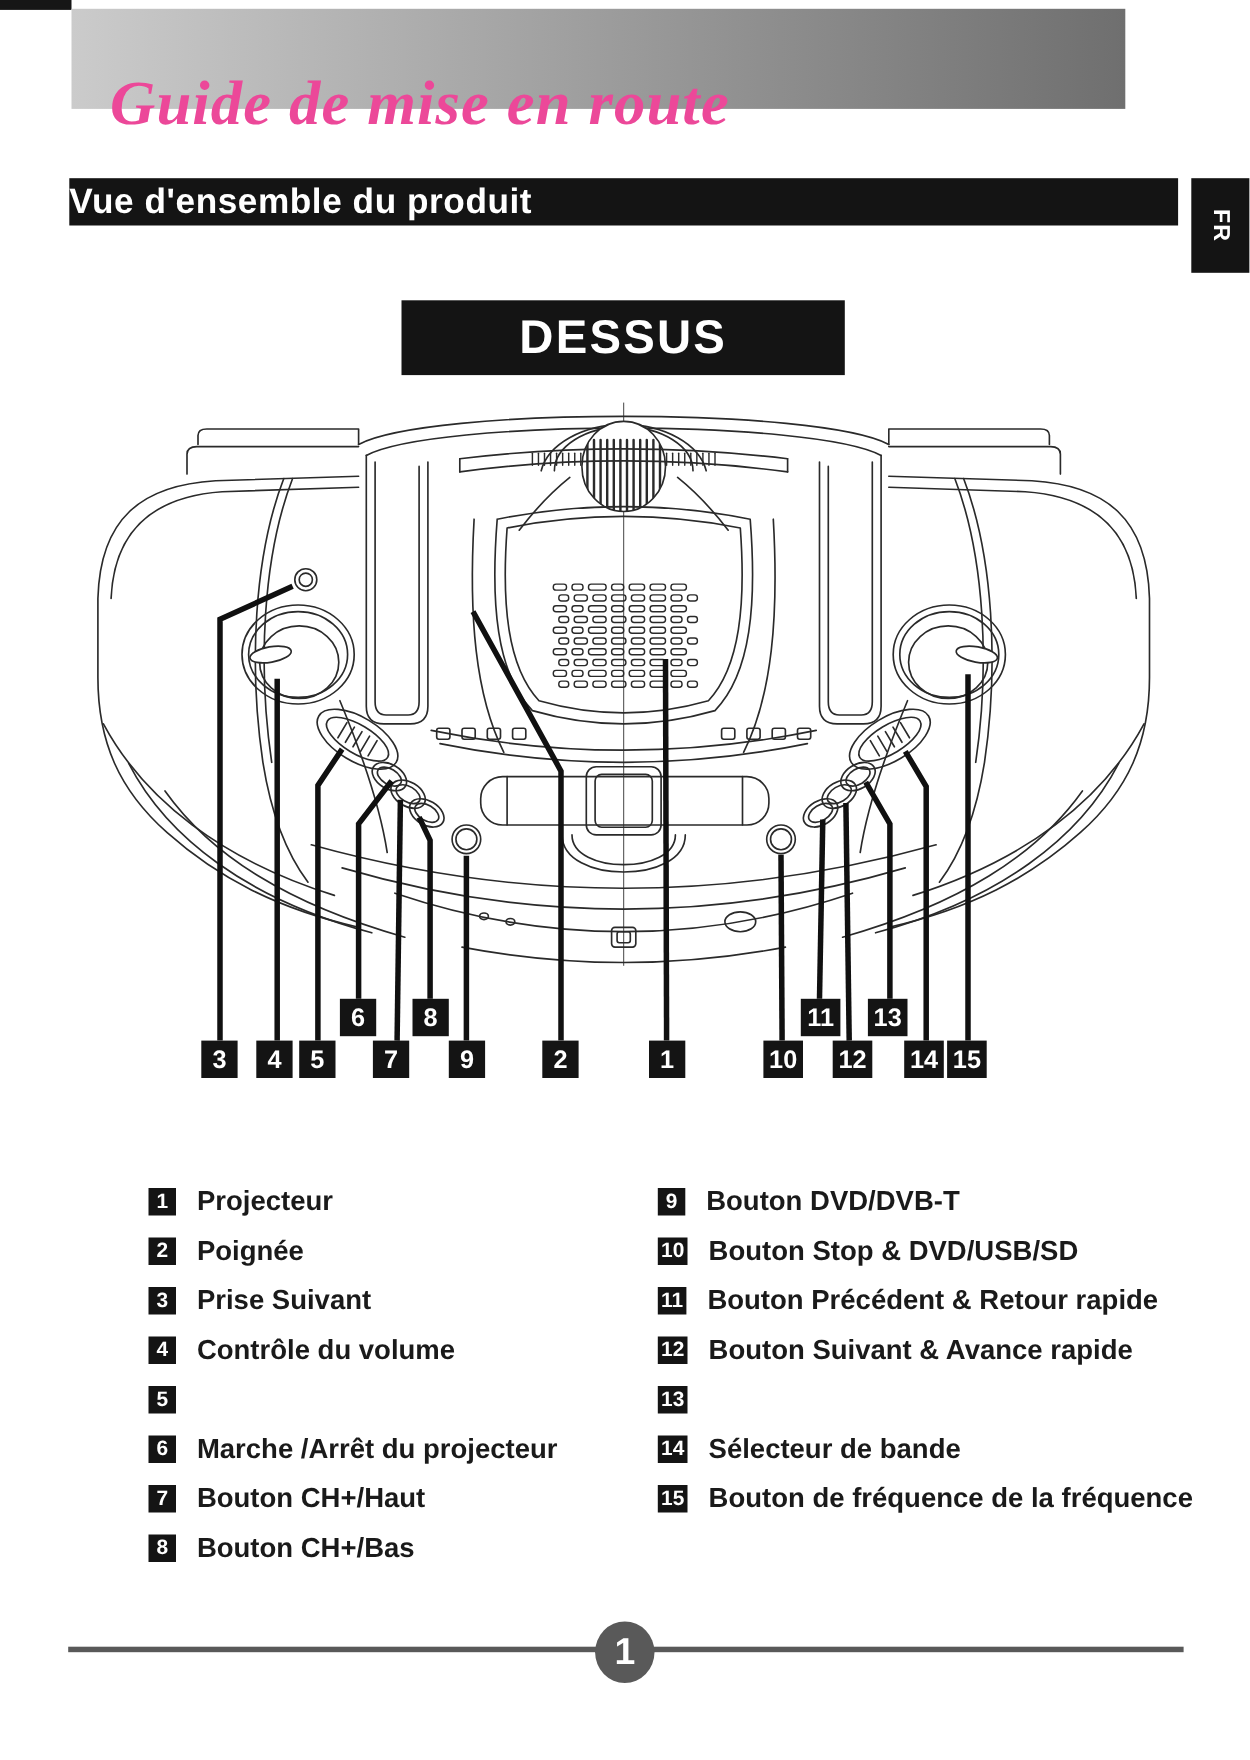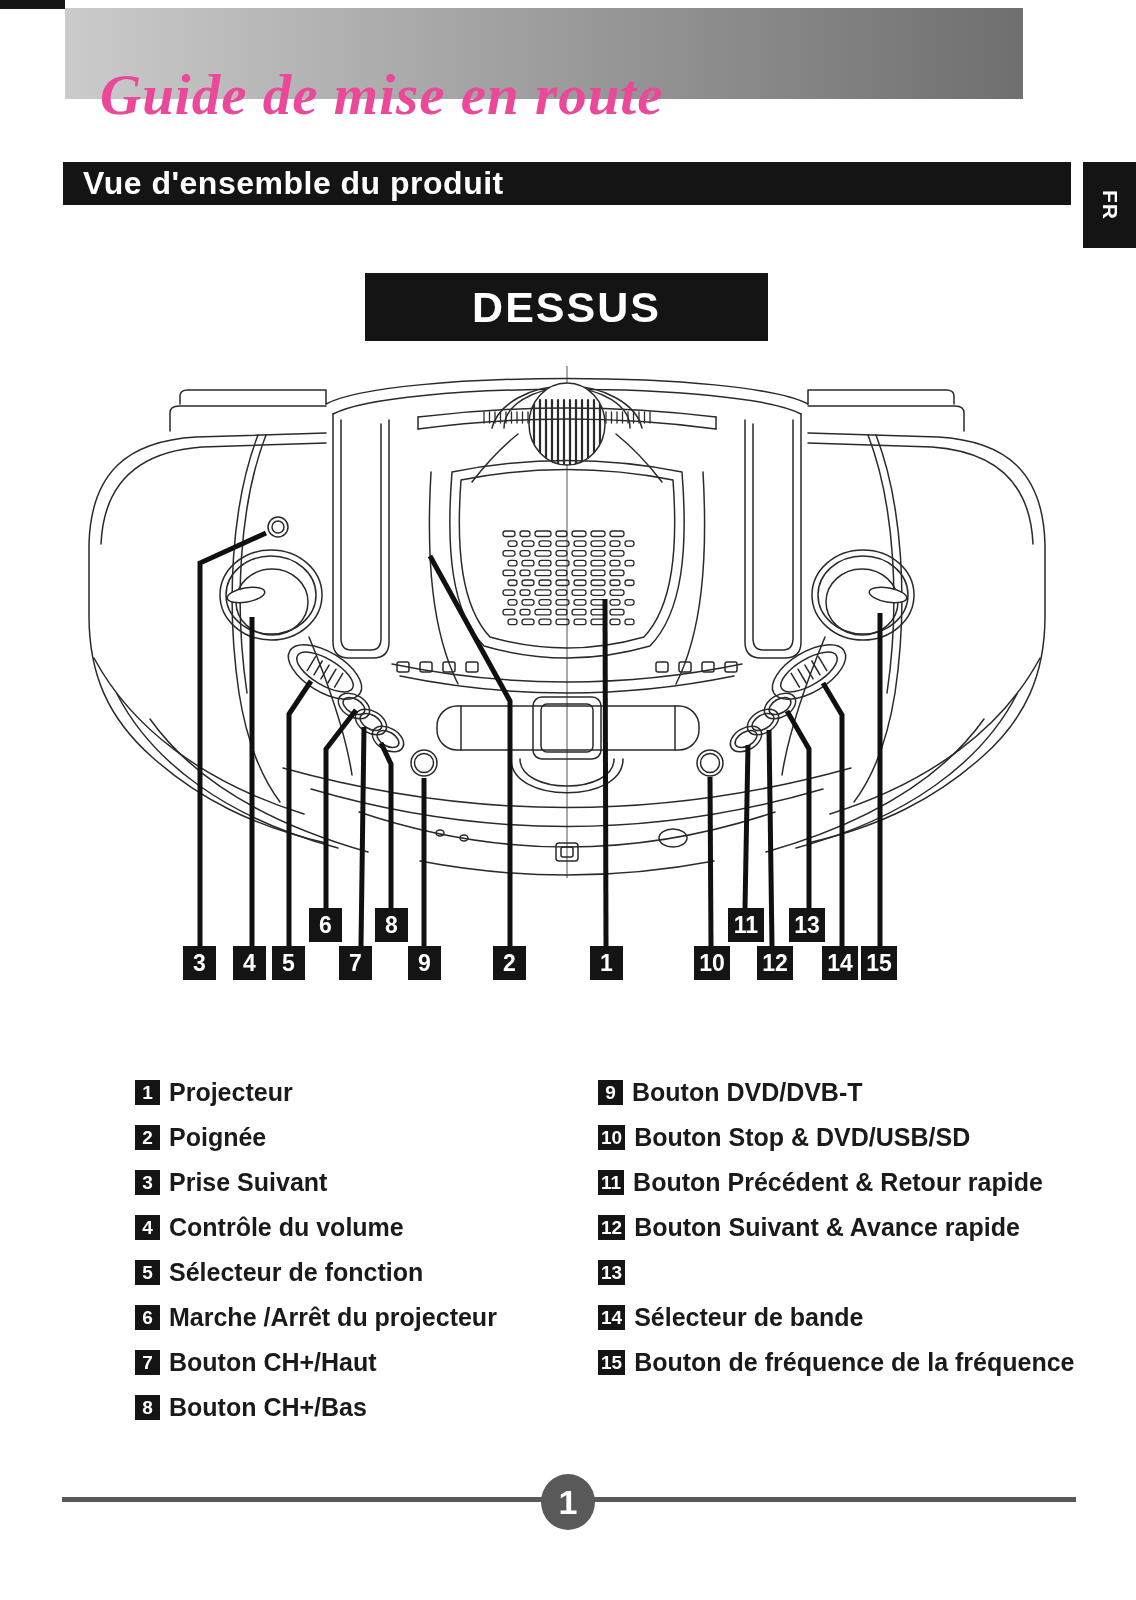--- a/index.html
+++ b/index.html
@@ -8,36 +8,36 @@
     font-family:"Liberation Sans", sans-serif;overflow:hidden;
   }
   .corner-strip{position:absolute;left:0;top:0;width:65px;height:9px;background:#161616;}
   .header-gradient{position:absolute;left:65px;top:8px;width:958px;height:91px;
     background:linear-gradient(to right,#cbcbcb,#6f6f6f);}
   .doc-title{position:absolute;left:100px;top:62px;width:800px;
     font-family:"Liberation Serif", serif;font-style:italic;font-weight:bold;
     font-size:57px;color:#ec4899;letter-spacing:1px;white-space:nowrap;}
   .section-bar{position:absolute;left:63px;top:162px;width:1008px;height:43px;background:#141414;
     display:flex;align-items:center;}
-  .section-bar span{color:#ffffff;font-weight:bold;font-size:32px;padding-left:20px;letter-spacing:.5px;}
+  .section-bar span{color:#ffffff;font-weight:bold;font-size:32px;letter-spacing:.5px;}
   .fr-tab{position:absolute;left:1083px;top:162px;width:53px;height:86px;background:#141414;
     display:flex;align-items:center;justify-content:center;}
   .fr-tab span{color:#ffffff;font-weight:bold;font-size:21px;transform:rotate(90deg);letter-spacing:1px;}
   .dessus-box{position:absolute;left:365px;top:273px;width:403px;height:68px;background:#141414;
     display:flex;align-items:center;justify-content:center;}
   .dessus-box span{color:#ffffff;font-weight:bold;font-size:43px;letter-spacing:2px;}
   .diagram{position:absolute;left:0;top:350px;width:1136px;height:640px;}
   .legend-col{position:absolute;width:520px;}
   .legend-left{left:135px;top:1080px;}
   .legend-right{left:598px;top:1080px;}
   .leg-row{display:flex;align-items:center;height:25px;margin-bottom:20px;}
   .leg-num{display:inline-flex;align-items:center;justify-content:center;
     min-width:19px;height:25px;padding:0 3px;background:#141414;color:#ffffff;
     font-weight:bold;font-size:19px;flex:0 0 auto;}
-  .leg-label{margin-left:9px;font-weight:bold;font-size:25px;color:#1a1a1a;white-space:nowrap;text-align:right;}
+  .leg-label{margin-left:19px;font-weight:bold;font-size:25px;color:#1a1a1a;white-space:nowrap;text-align:right;}
   .footer-line{position:absolute;left:62px;top:1497px;width:1014px;height:5px;background:#595959;}
   .footer-badge{position:absolute;left:541px;top:1474px;width:54px;height:56px;border-radius:50%;
     background:#595959;display:flex;align-items:center;justify-content:center;}
   .footer-badge span{color:#ffffff;font-weight:bold;font-size:34px;}
 </style>
 </head>
 <body>
 
 <div class="corner-strip"></div>
 <div class="header-gradient"></div>
@@ -419,21 +419,20 @@
   <div class="leg-row">
       <span class="leg-num">3</span>
       <span class="leg-label">Prise Suivant</span>
     </div>
   <div class="leg-row">
       <span class="leg-num">4</span>
       <span class="leg-label">Contrôle du volume</span>
     </div>
   <div class="leg-row">
       <span class="leg-num">5</span>
-      <span class="leg-label">Sélecteur de fonction</span>
     </div>
   <div class="leg-row">
       <span class="leg-num">6</span>
       <span class="leg-label">Marche /Arrêt du projecteur</span>
     </div>
   <div class="leg-row">
       <span class="leg-num">7</span>
       <span class="leg-label">Bouton CH+/Haut</span>
     </div>
   <div class="leg-row">

